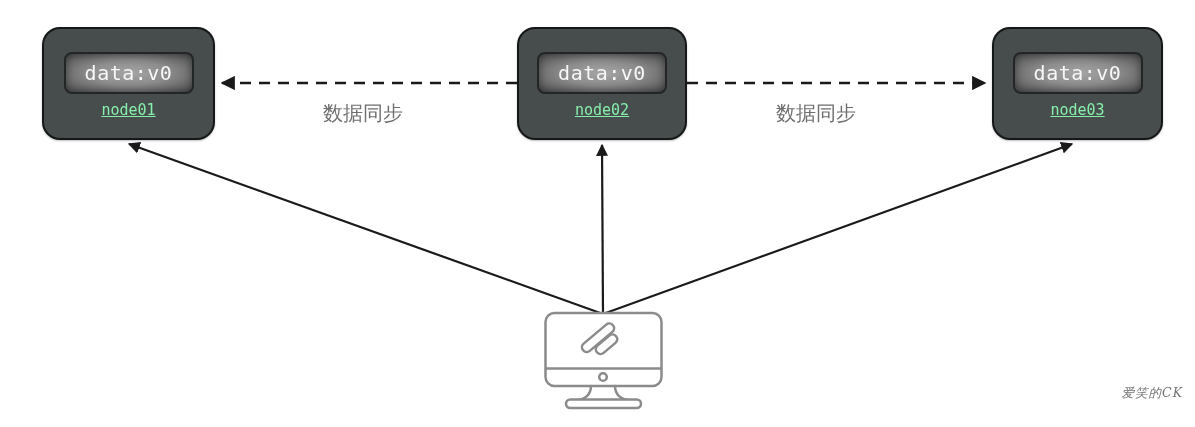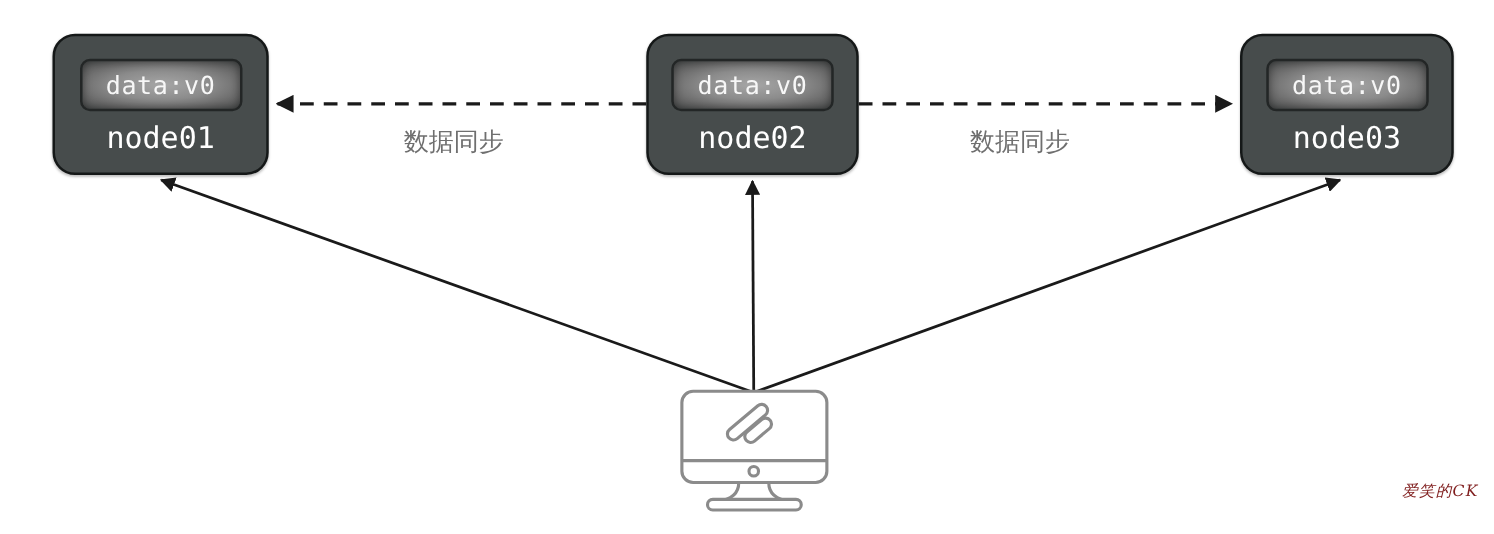--- a/index.html
+++ b/index.html
@@ -46,42 +46,43 @@
     box-shadow: inset 0 0 8px rgba(0,0,0,0.45);
     color: #f7f7f7;
     font-family: "DejaVu Sans Mono", monospace;
     font-size: 20px;
     display: flex;
     align-items: center;
     justify-content: center;
     letter-spacing: 0.5px;
   }
   .node-label {
-    color: #ffffff;
+    color: #86efac;
     font-family: "DejaVu Sans Mono", monospace;
-    font-size: 24px;
+    font-size: 15px;
     line-height: 1;
+    text-decoration: underline;
   }
   .sync-label {
     position: absolute;
     top: 100px;
     width: 130px;
     text-align: left;
     font-size: 20px;
     color: #6f6f6f;
     font-family: "DejaVu Sans", sans-serif;
   }
   .sync-label-1 { left: 323px; }
   .sync-label-2 { left: 776px; }
   .watermark {
     position: absolute;
     right: 12px;
     bottom: 25px;
     font-size: 12.5px;
-    color: #7f1d1d;
+    color: #737373;
     font-style: italic;
     font-family: "DejaVu Serif", serif;
     letter-spacing: 1px;
   }
 </style>
 </head>
 <body>
 
 <div class="canvas">
 

